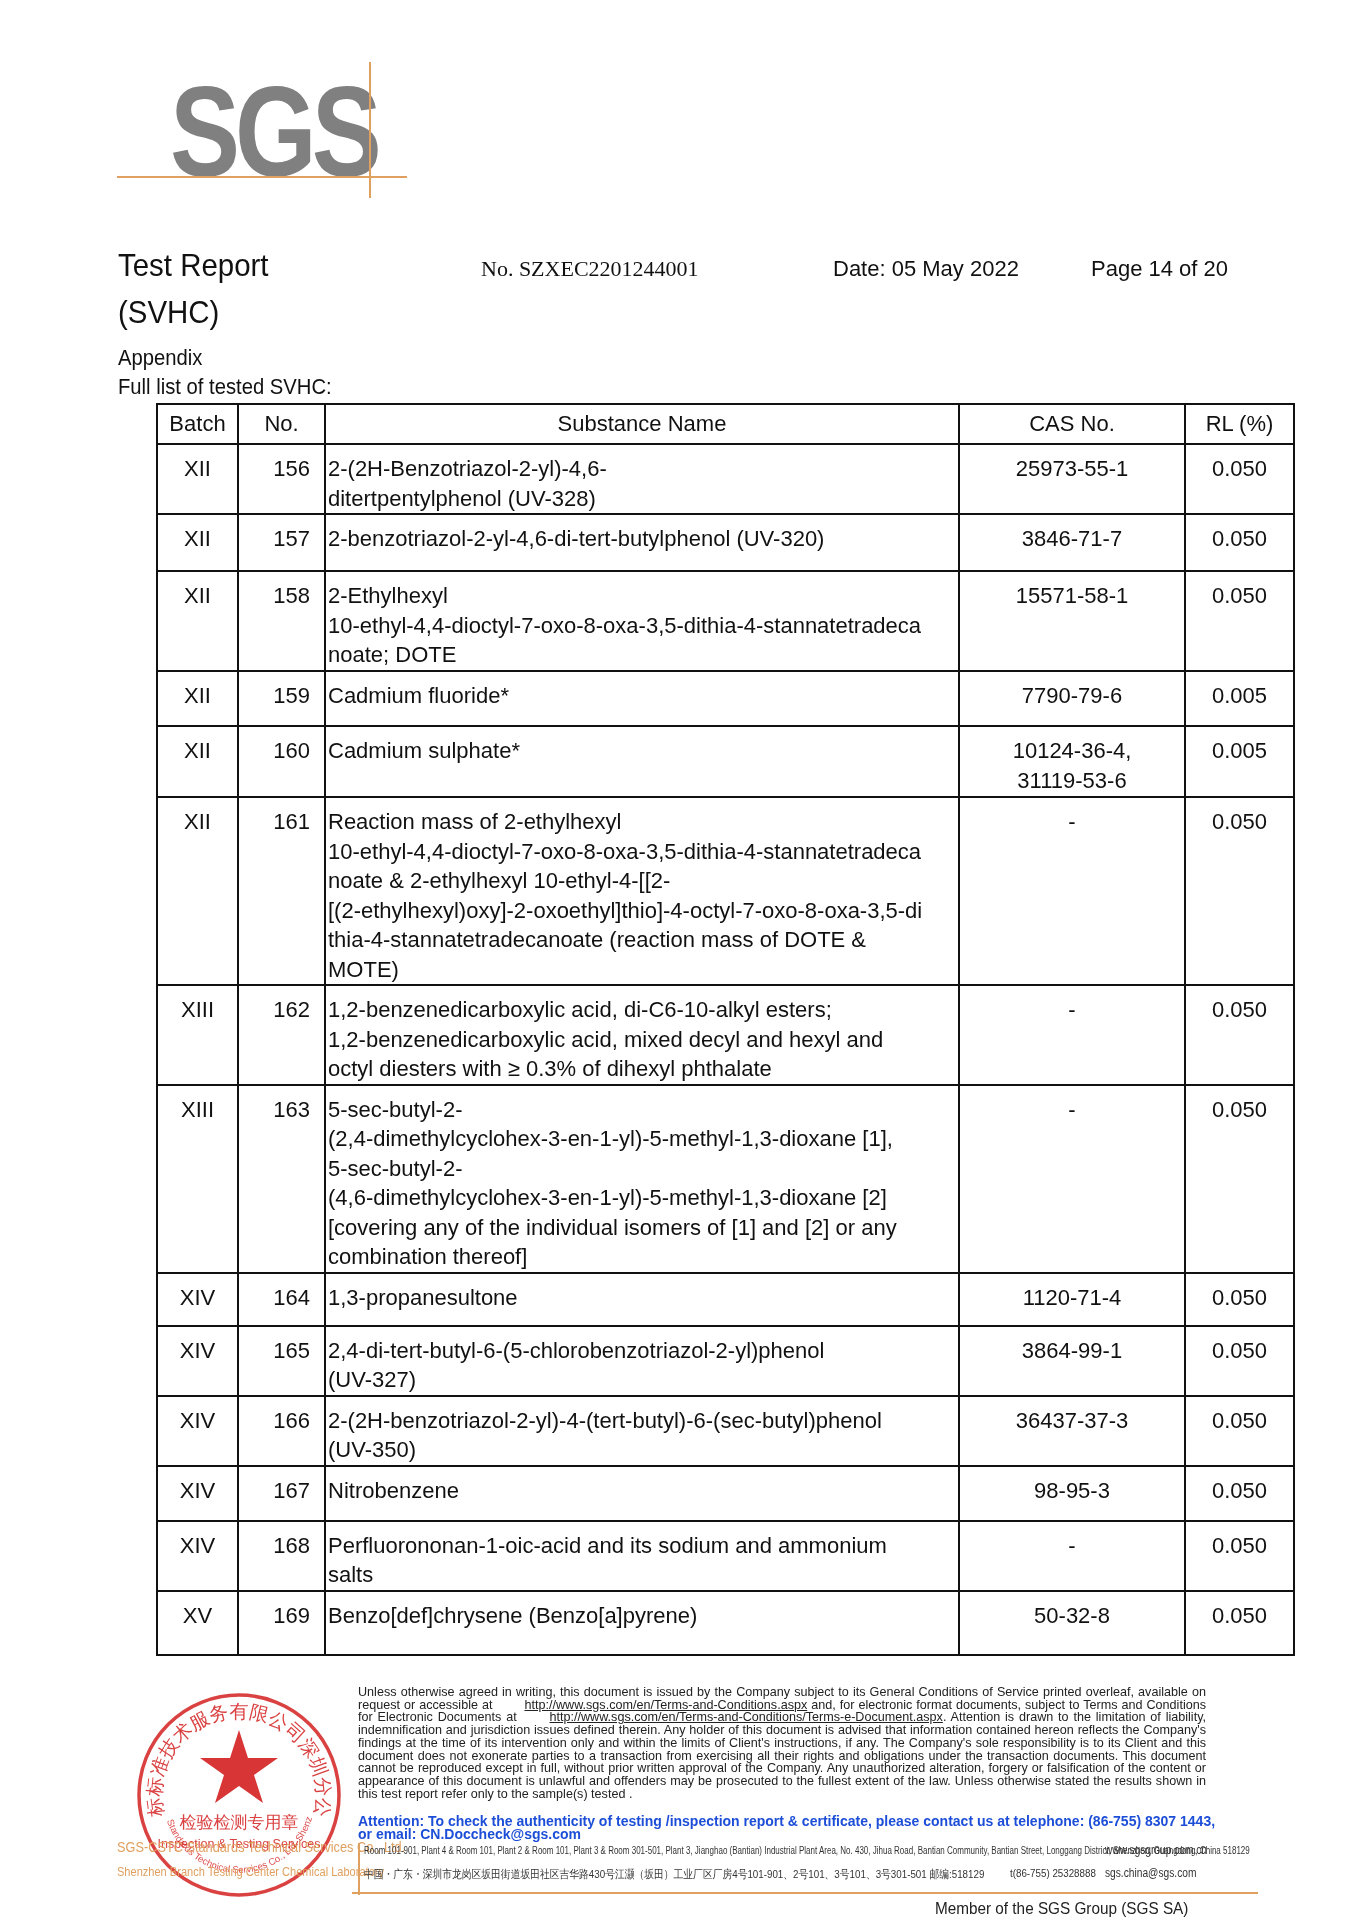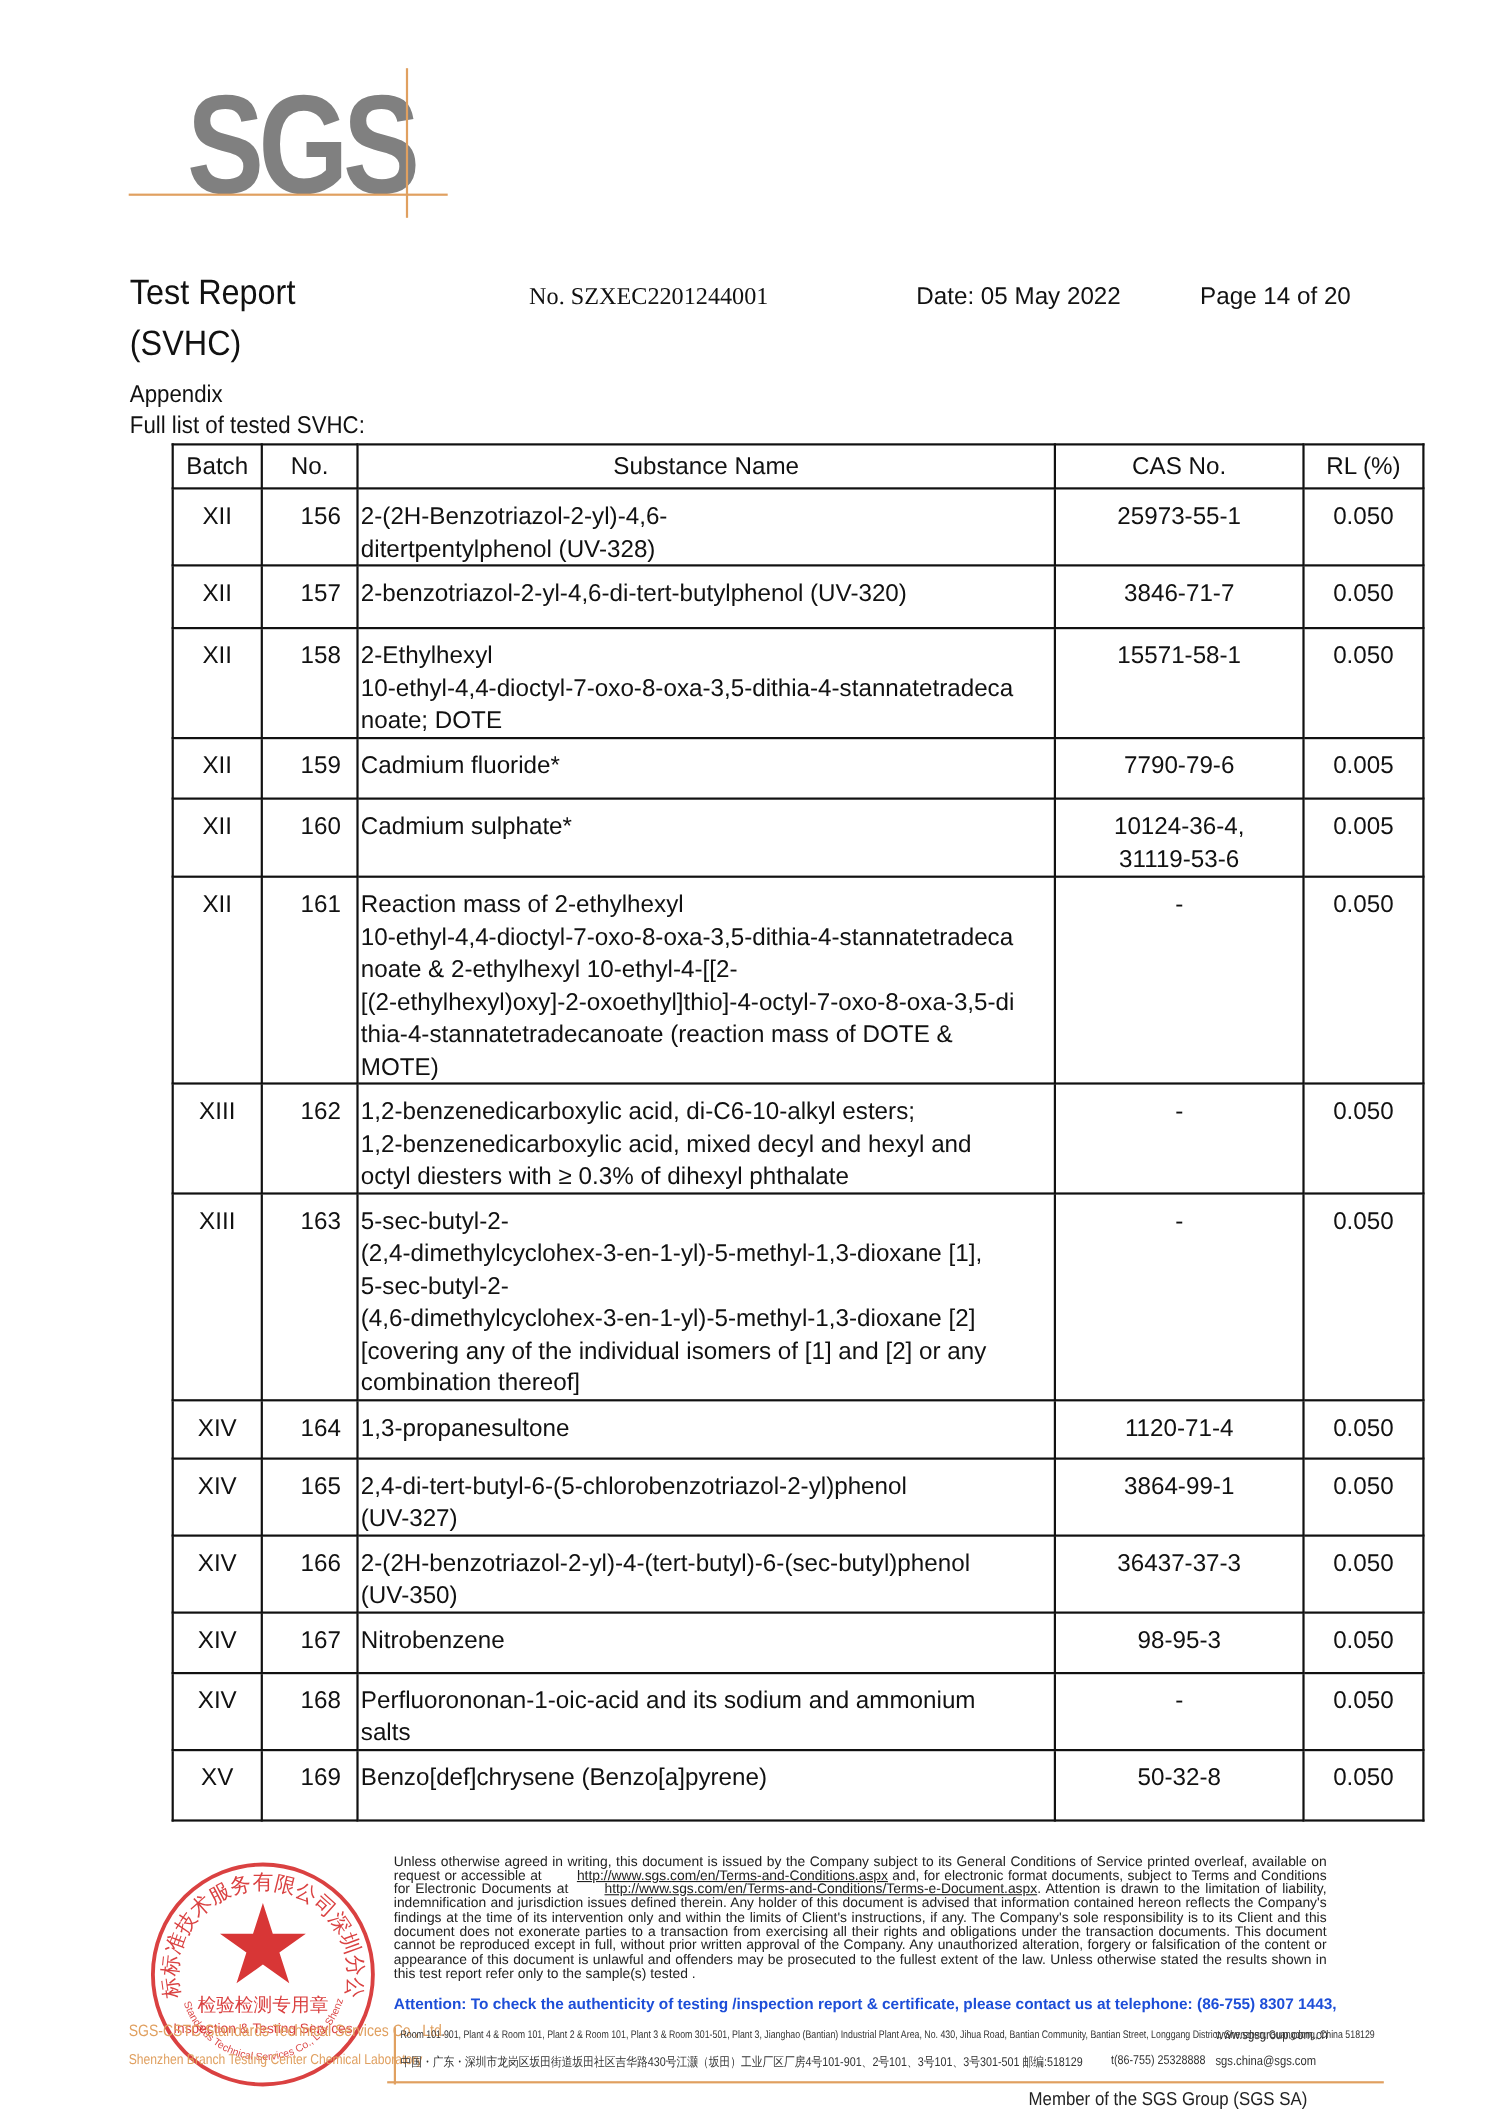--- a/index.html
+++ b/index.html
@@ -267,20 +267,21 @@
   <text font-size="9.5" fill="#d42020" opacity="0.8" font-family="Liberation Sans, sans-serif">
     <textPath href="#arcBot" startOffset="50%" text-anchor="middle" id="stamp-arc-en">SGS-CSTC Standards Technical Services Co., Ltd. Shenzhen Branch</textPath>
   </text>
 </svg>
 <div class="abs stamp-co">SGS-CSTC Standards Technical Services Co., Ltd.</div>
 <div class="abs stamp-lab">Shenzhen Branch Testing Center Chemical Laboratory</div>
 
 <div class="abs disclaimer"><span>Unless otherwise agreed in writing, this document is issued by the Company subject to its General Conditions of Service printed overleaf, available on request or accessible at </span><u>http://www.sgs.com/en/Terms-and-Conditions.aspx</u><span> and, for electronic format documents, subject to Terms and Conditions for Electronic Documents at </span><u>http://www.sgs.com/en/Terms-and-Conditions/Terms-e-Document.aspx</u><span>. Attention is drawn to the limitation of liability, indemnification and jurisdiction issues defined therein. Any holder of this document is advised that information contained hereon reflects the Company's findings at the time of its intervention only and within the limits of Client's instructions, if any. The Company's sole responsibility is to its Client and this document does not exonerate parties to a transaction from exercising all their rights and obligations under the transaction documents. This document cannot be reproduced except in full, without prior written approval of the Company. Any unauthorized alteration, forgery or falsification of the content or appearance of this document is unlawful and offenders may be prosecuted to the fullest extent of the law. Unless otherwise stated the results shown in this test report refer only to the sample(s) tested .</span></div>
 <div class="abs attention">
   <div>Attention: To check the authenticity of testing /inspection report &amp; certificate, please contact us at telephone: (86-755) 8307 1443,</div>
+  <div>or email: CN.Doccheck@sgs.com</div>
 </div>
 
 <div class="abs addr-bar"></div>
 <div class="abs addr1">Room 101-901, Plant 4 &amp; Room 101, Plant 2 &amp; Room 101, Plant 3 &amp; Room 301-501, Plant 3, Jianghao (Bantian) Industrial Plant Area, No. 430, Jihua Road, Bantian Community, Bantian Street, Longgang District, Shenzhen, Guangdong, China 518129</div>
 <div class="abs addr2">中国・广东・深圳市龙岗区坂田街道坂田社区吉华路430号江灏（坂田）工业厂区厂房4号101-901、2号101、3号101、3号301-501 邮编:518129</div>
 <div class="abs web1">www.sgsgroup.com.cn</div>
 <div class="abs tel">t(86-755) 25328888</div>
 <div class="abs web2">sgs.china@sgs.com</div>
 <div class="abs footer-rule"></div>
 <div class="abs member">Member of the SGS Group (SGS SA)</div>

